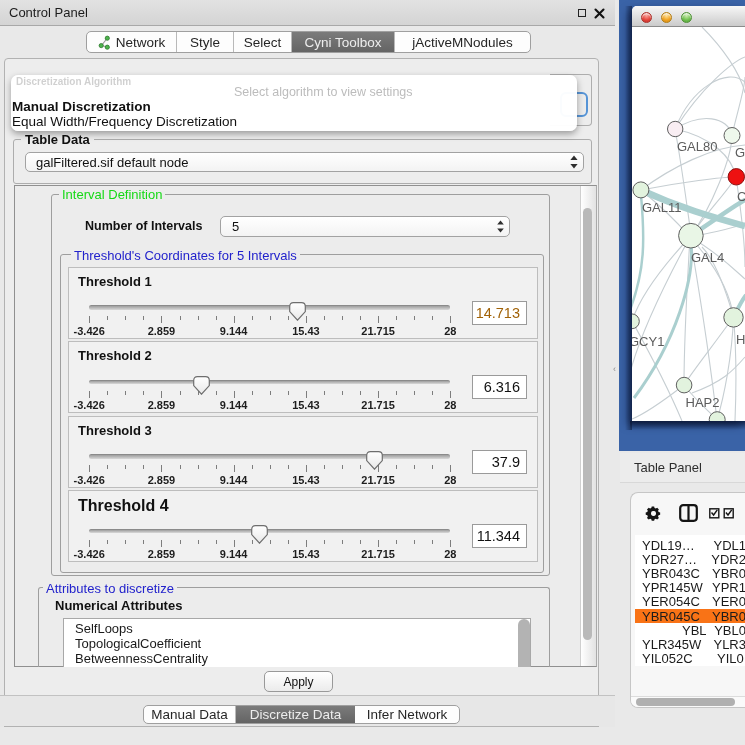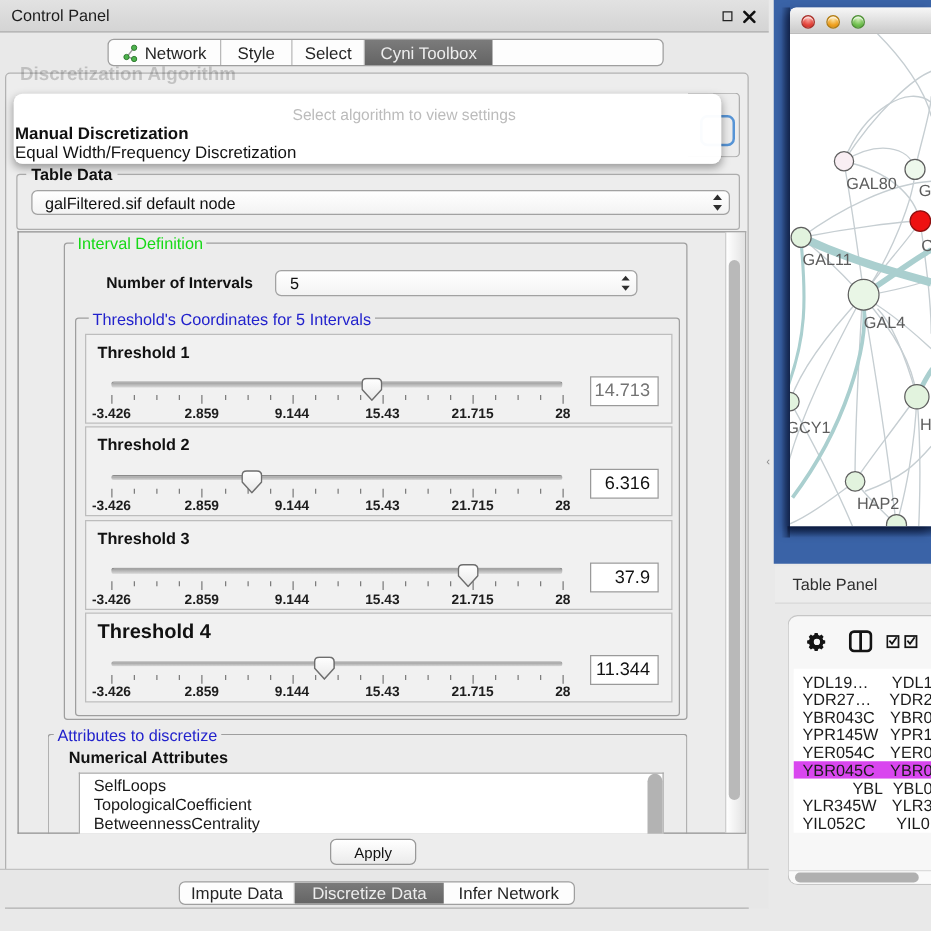--- a/index.html
+++ b/index.html
@@ -26,20 +26,21 @@
       <path d="M3.5 10.5 L9 3.5 M3.5 10.5 L9 12" stroke="#9a9a9a" stroke-width="1.2" fill="none"></path>
       <circle cx="3.2" cy="10.6" r="2.1" fill="#4db34d" stroke="#2f7a2f" stroke-width="0.8"></circle>
       <circle cx="9.3" cy="3.2" r="2.1" fill="#4db34d" stroke="#2f7a2f" stroke-width="0.8"></circle>
       <circle cx="9.3" cy="12.2" r="2.1" fill="#4db34d" stroke="#2f7a2f" stroke-width="0.8"></circle>
     </svg>
     <span>Network</span>
   </div>
   <div style="width:57px;display:flex;align-items:center;justify-content:center;border-right:1px solid #b9b9b9;">Style</div>
   <div style="width:58px;display:flex;align-items:center;justify-content:center;border-right:1px solid #b9b9b9;">Select</div>
   <div style="width:102px;display:flex;align-items:center;justify-content:center;background:linear-gradient(#7b7b7b,#646464);color:#ededed;">Cyni Toolbox</div>
+  <div style="flex:1;display:flex;align-items:center;justify-content:center;border-left:1px solid #b9b9b9;">jActiveMNodules</div>
 </div>
 
 <div class="abs" style="left:4px;top:58px;width:595px;height:669px;background:#ededed;border:1px solid #b2b2b2;border-radius:4px;"></div>
 
 <div class="abs" style="left:550px;top:74px;width:42px;height:52px;border:1px solid #adadad;border-left:none;border-radius:0 4px 4px 0;"></div>
 
 <div class="abs" style="left:560px;top:92px;width:28px;height:25px;border:2.6px solid #5694d6;border-radius:6px;background:#ececec;"></div>
 
 <div class="abs" style="left:13px;top:139px;width:579px;height:45px;border:1px solid #adadad;border-radius:3px;"></div>
 <div class="abs" style="left:21px;top:132px;padding:0 4px;background:#ededed;font-size:13px;font-weight:bold;color:#111;">Table Data</div>
@@ -103,21 +104,21 @@
       <div class="abs" style="left:351.3px;top:57px;width:60px;text-align:center;font-size:11px;font-weight:bold;color:#1d1d1d;">28</div>
       <svg class="abs" style="left:220.3px;top:34px;" width="17" height="19" viewBox="0 0 17 19">
         <path d="M4.5 0.7 L12.5 0.7 Q16.3 0.7 16.3 4.5 L16.3 9.6 L8.5 18.2 L0.7 9.6 L0.7 4.5 Q0.7 0.7 4.5 0.7 Z" fill="url(#gthumb1)" stroke="#6e6e6e" stroke-width="1.2"></path>
         <defs>
           <linearGradient id="gthumb1" x1="0" y1="0" x2="0" y2="1">
             <stop offset="0" stop-color="#ffffff"></stop>
             <stop offset="1" stop-color="#e8e8e8"></stop>
           </linearGradient>
         </defs>
       </svg>
-      <div class="abs" style="left:402.5px;top:33px;width:55.5px;height:24px;background:#fff;border:1px solid #9a9a9a;font-size:14.5px;color:#737373;text-align:right;line-height:23px;padding-right:6px;">14.713</div>
+      <div class="abs" style="left:402.5px;top:33px;width:55.5px;height:24px;background:#fff;border:1px solid #9a9a9a;font-size:14.5px;color:#a16207;text-align:right;line-height:23px;padding-right:6px;">14.713</div>
     </div>
     <div class="abs" style="left:68px;top:341px;width:469.5px;height:72px;background:#f1f1f1;border:1px solid #bdbdbd;">
       <div class="abs" style="left:9px;top:6px;font-size:13px;font-weight:bold;color:#111;">Threshold 2</div>
       <div class="abs" style="left:20.200000000000003px;top:37.5px;width:361.1px;height:4.6px;border-radius:2.3px;background:linear-gradient(#9e9e9e,#d9d9d9);border-top:1px solid #8b8b8b;"></div>
       <div class="abs" style="left:20.2px;top:48.5px;width:1px;height:7px;background:#7d7d7d;"></div>
       <div class="abs" style="left:38.3px;top:48.5px;width:1px;height:4px;background:#7d7d7d;"></div>
       <div class="abs" style="left:56.3px;top:48.5px;width:1px;height:4px;background:#7d7d7d;"></div>
       <div class="abs" style="left:74.4px;top:48.5px;width:1px;height:4px;background:#7d7d7d;"></div>
       <div class="abs" style="left:92.4px;top:48.5px;width:1px;height:7px;background:#7d7d7d;"></div>
       <div class="abs" style="left:110.5px;top:48.5px;width:1px;height:4px;background:#7d7d7d;"></div>
@@ -245,21 +246,21 @@
 </div>
 <div class="abs" style="left:518px;top:619px;width:12px;height:48px;background:#b3b3b3;border-radius:6px 6px 0 0;"></div>
 
 <div class="abs" style="left:264px;top:671px;width:69px;height:21px;background:linear-gradient(#ffffff,#ebebeb);border:1px solid #999999;border-radius:5px;display:flex;align-items:center;justify-content:center;font-size:12px;color:#111;">Apply</div>
 
 <div class="abs" style="left:0;top:695px;width:615px;height:1px;background:#c2c2c2;"></div>
 <div class="abs" style="left:0;top:696px;width:615px;height:31px;background:#e7e7e7;"></div>
 <div class="abs" style="left:4px;top:726px;width:595px;height:1px;background:#b2b2b2;"></div>
 
 <div class="abs" style="left:143px;top:705px;width:317px;height:19px;background:#fdfdfd;border:1px solid #9f9f9f;border-radius:5px;overflow:hidden;display:flex;font-size:13.5px;color:#262626;">
-  <div style="width:92px;display:flex;align-items:center;justify-content:center;border-right:1px solid #b9b9b9;">Impute Data</div>
+  <div style="width:92px;display:flex;align-items:center;justify-content:center;border-right:1px solid #b9b9b9;">Manual Data</div>
   <div style="width:119px;display:flex;align-items:center;justify-content:center;background:linear-gradient(#7b7b7b,#646464);color:#ededed;">Discretize Data</div>
   <div style="flex:1;display:flex;align-items:center;justify-content:center;">Infer Network</div>
 </div>
 
 <div class="abs" style="left:619px;top:0;width:126px;height:451px;background:#3a63a7;"></div>
 
 <div class="abs" style="left:630px;top:421px;width:115px;height:9px;background:linear-gradient(rgba(8,20,50,0.75),rgba(8,20,50,0));"></div>
 <div class="abs" style="left:625px;top:6px;width:7px;height:424px;background:linear-gradient(90deg,rgba(8,20,50,0),rgba(8,20,50,0.55));"></div>
 
 <div class="abs" style="left:632px;top:6px;width:113px;height:415px;background:#ffffff;border-top-left-radius:5px;box-shadow:-4px 4px 8px rgba(5,15,45,0.55);">
@@ -371,21 +372,21 @@
           <div style="flex:1;padding-left:8px;white-space:nowrap;">YBR0</div>
         </div>
         <div style="display:flex;height:14.2px;align-items:center;background:#fff;">
           <div style="width:74px;padding-left:7px;overflow:hidden;white-space:nowrap;">YPR145W</div>
           <div style="flex:1;padding-left:8px;white-space:nowrap;">YPR1</div>
         </div>
         <div style="display:flex;height:14.2px;align-items:center;background:#fff;">
           <div style="width:74px;padding-left:7px;overflow:hidden;white-space:nowrap;">YER054C</div>
           <div style="flex:1;padding-left:8px;white-space:nowrap;">YER0</div>
         </div>
-        <div style="display:flex;height:14.2px;align-items:center;background:#d946ef;">
+        <div style="display:flex;height:14.2px;align-items:center;background:#f97316;">
           <div style="width:74px;padding-left:7px;overflow:hidden;white-space:nowrap;">YBR045C</div>
           <div style="flex:1;padding-left:8px;white-space:nowrap;">YBR0</div>
         </div>
         <div style="display:flex;height:14.2px;align-items:center;background:#fff;">
           <div style="width:74px;padding-left:7px;overflow:hidden;white-space:nowrap;margin-left:40px;">YBL079W</div>
           <div style="flex:1;padding-left:8px;white-space:nowrap;">YBL0</div>
         </div>
         <div style="display:flex;height:14.2px;align-items:center;background:#fff;">
           <div style="width:74px;padding-left:7px;overflow:hidden;white-space:nowrap;">YLR345W</div>
           <div style="flex:1;padding-left:8px;white-space:nowrap;">YLR3</div>
@@ -397,16 +398,16 @@
       </div>
   </div>
 
   <div class="abs" style="left:0px;top:203px;width:115px;height:13px;background:#fafafa;border-top:1px solid #dcdcdc;"></div>
   <div class="abs" style="left:5px;top:205px;width:99px;height:8px;background:#b0b0b0;border-radius:4px;"></div>
 </div>
 
 <div class="abs" style="left:613px;top:364px;font-size:9px;color:#8a8a8a;">‹</div>
 
 <div class="abs" style="left:11px;top:75px;width:566px;height:56px;background:rgba(255,255,255,0.97);border-radius:7px;box-shadow:0 3px 7px rgba(0,0,0,0.35);"></div>
-<div class="abs" style="left:16px;top:51px;font-size:15px;font-weight:bold;color:rgba(50,50,50,0.23);">Discretization Algorithm</div>
+<div class="abs" style="left:16px;top:76px;font-size:10px;font-weight:bold;color:rgba(50,50,50,0.23);">Discretization Algorithm</div>
 <div class="abs" style="left:234px;top:85px;font-size:12.5px;color:#bcbcbc;white-space:nowrap;">Select algorithm to view settings</div>
 <div class="abs" style="left:12px;top:99px;font-size:13.5px;font-weight:bold;color:#111;">Manual Discretization</div>
 <div class="abs" style="left:12px;top:114px;font-size:13.5px;color:#111;">Equal Width/Frequency Discretization</div>
 
 </body></html>

